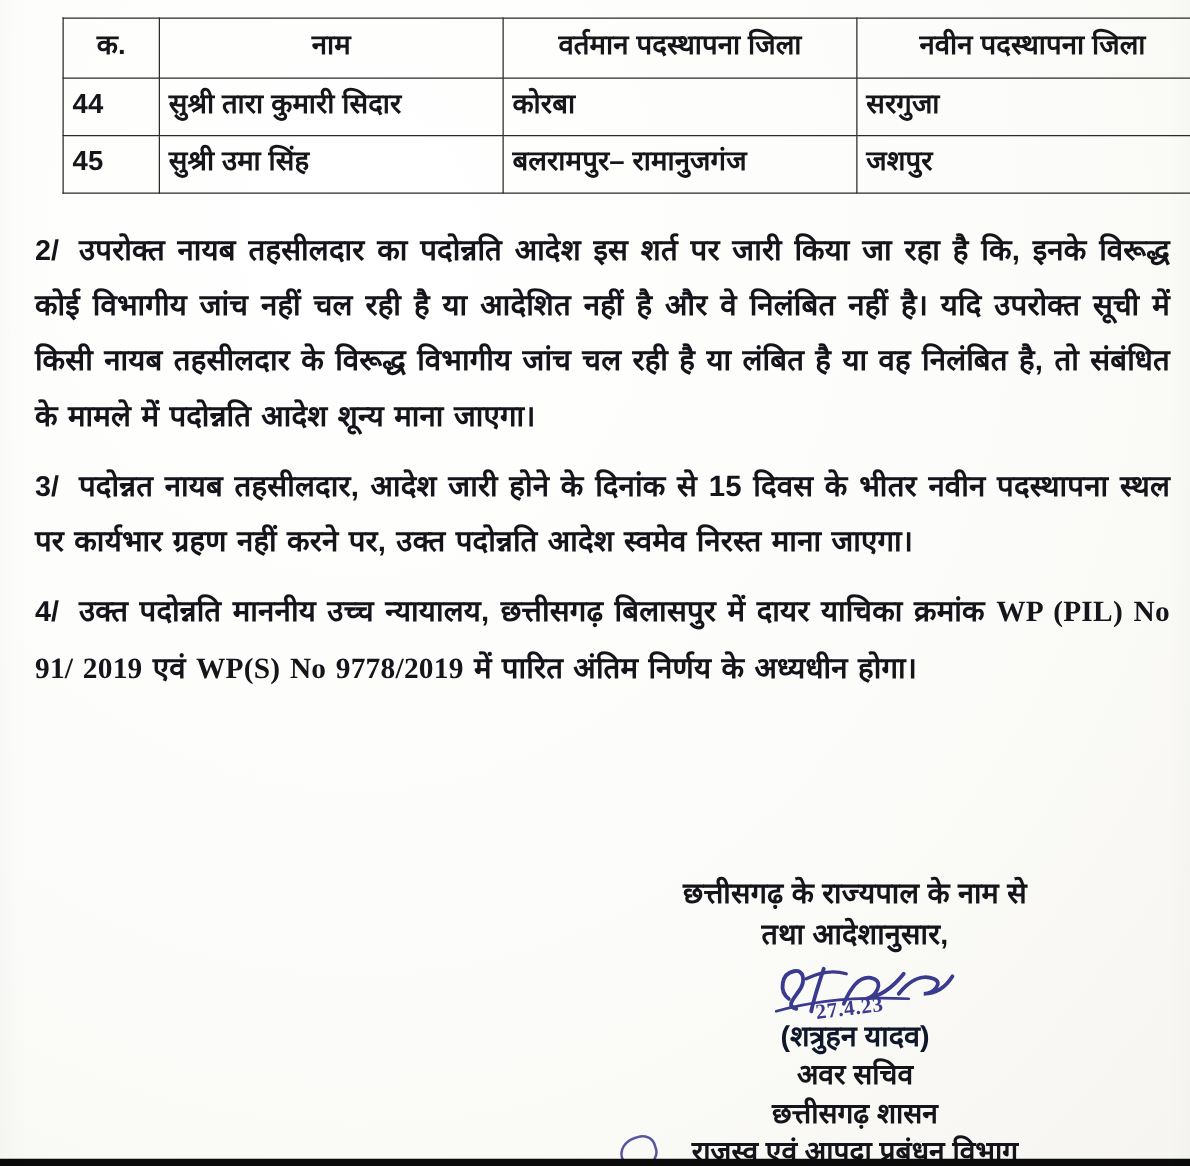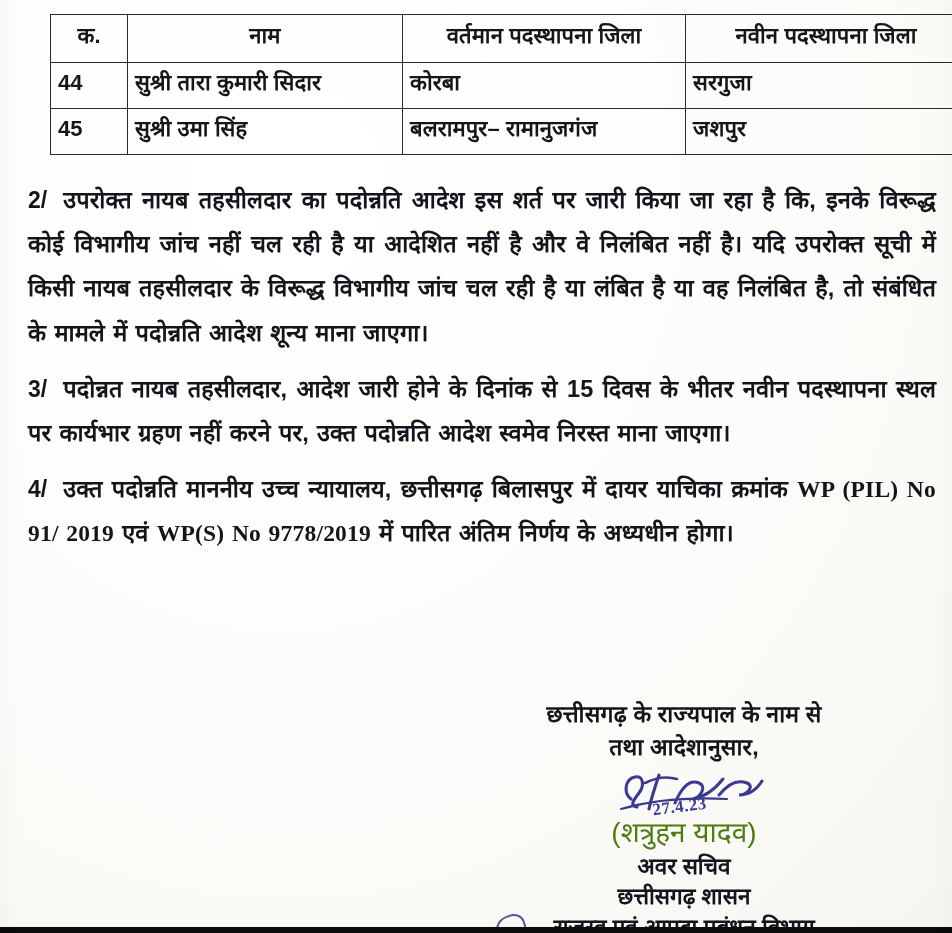--- a/index.html
+++ b/index.html
@@ -145,23 +145,23 @@
     transform: translateX(-58%) rotate(-7deg);
     color: #3a3a8f;
     font-family: "Liberation Serif", serif;
     font-size: 17px;
     font-weight: 700;
     letter-spacing: .5px;
     white-space: nowrap;
   }
 
   .signer-name {
-    font-size: 28px;
-    font-weight: 400;
-    color: #4d7c0f;
+    font-size: 23px;
+    font-weight: 700;
+    color: #0f172a;
     line-height: 1.3;
     margin-top: -10px;
     position: relative;
     z-index: 1;
   }
   .signer-role,
   .signer-gov {
     font-size: 22.5px;
     font-weight: 600;
     color: #14141a;

